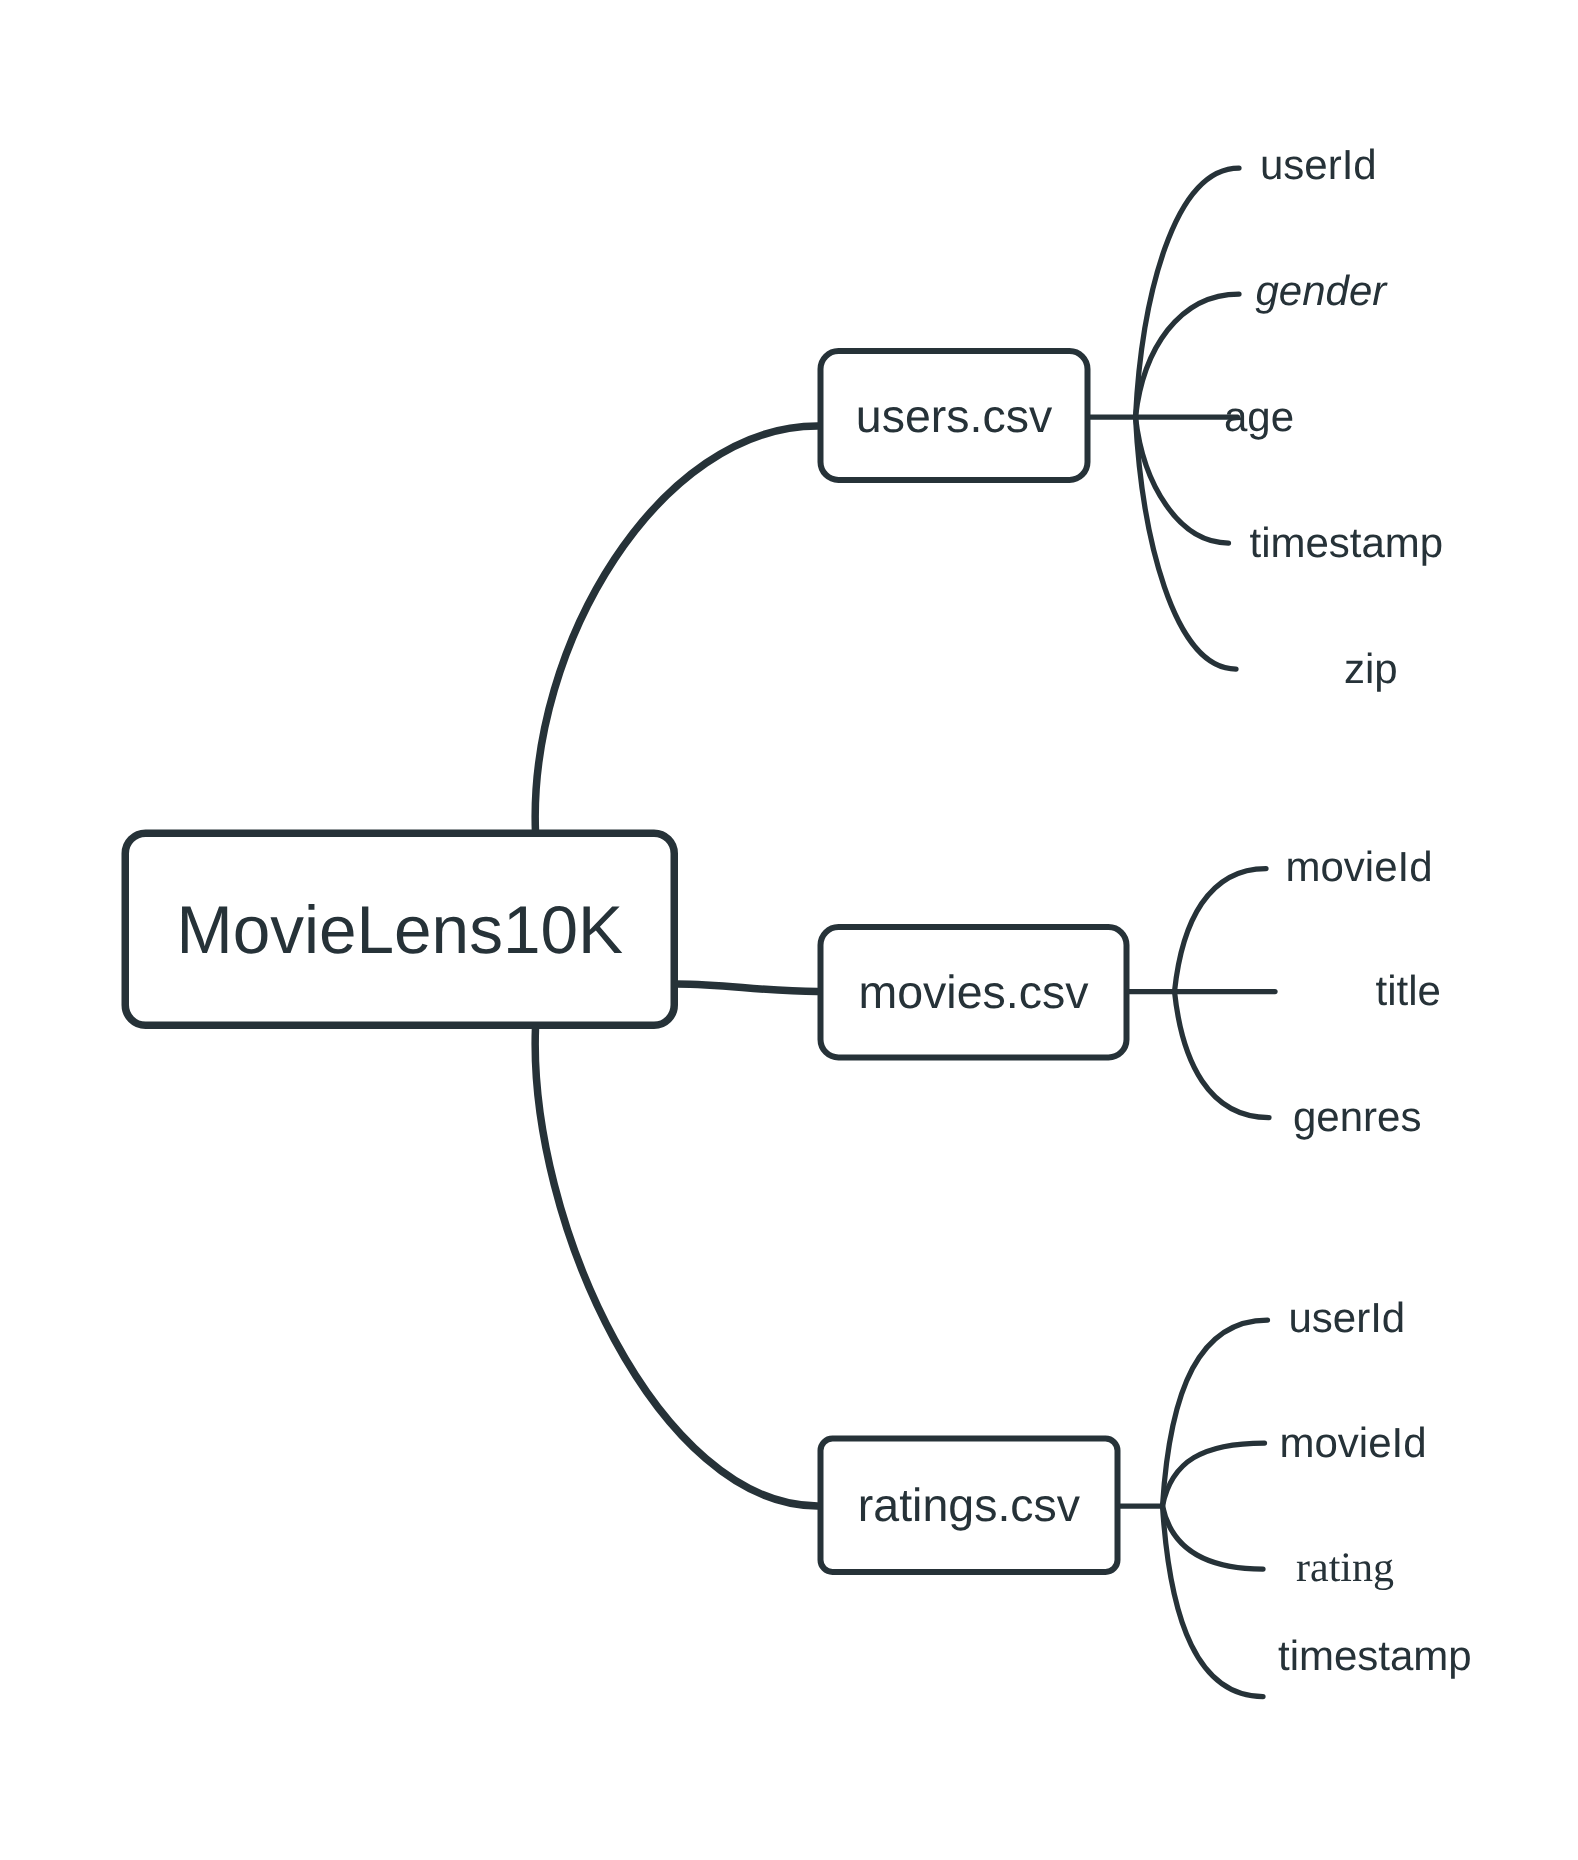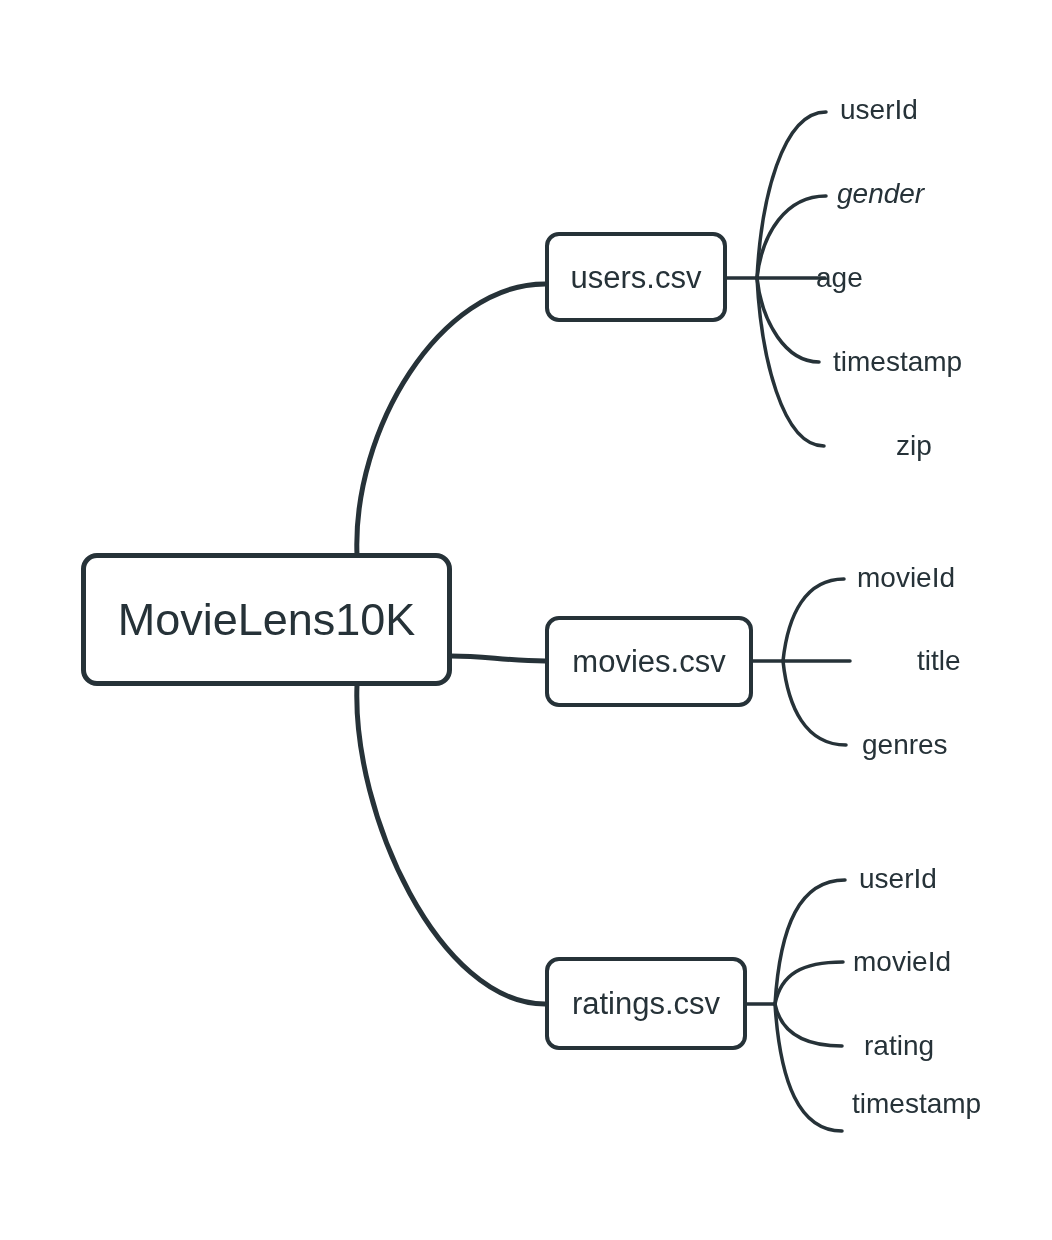--- a/index.html
+++ b/index.html
@@ -78,30 +78,30 @@
     <path class="link link-leaf" d="M 775 1004 C 781 1033, 804 1046, 842 1046"></path>
     <path class="link link-leaf" d="M 775 1004 C 780 1082, 799 1131, 842 1131"></path>
   </svg>
 
   <div class="node node-root" style="left:81px; top:553px; width:371px; height:133px;">MovieLens10K</div>
 
   <div class="node node-child" style="left:545px; top:616px; width:208px; height:91px;">movies.csv</div>
 
   <div class="node node-child" style="left:545px; top:232px; width:182px; height:90px;">users.csv</div>
 
-  <div class="node node-child" style="left:545px; top:957px; width:202px; height:93px;">ratings.csv</div>
+  <div class="node node-child" style="left:545px; top:957px; width:202px; height:93px;border-radius:10px;">ratings.csv</div>
 
   <div class="leaf" style="left:840px; top:110px;">userId</div>
   <div class="leaf" style="left:837px; top:194px;font-style:italic;">gender</div>
   <div class="leaf" style="left:816px; top:278px;">age</div>
   <div class="leaf" style="left:833px; top:362px;">timestamp</div>
   <div class="leaf" style="left:896px; top:446px;">zip</div>
 
   <div class="leaf" style="left:857px; top:578px;">movieId</div>
   <div class="leaf" style="left:903px; top:661px;margin-left:14px;">title</div>
   <div class="leaf" style="left:862px; top:745px;">genres</div>
 
   <div class="leaf" style="left:859px; top:879px;">userId</div>
   <div class="leaf" style="left:853px; top:962px;">movieId</div>
-  <div class="leaf" style="left:864px; top:1046px;">rating</div>
+  <div class="leaf" style="left:864px; top:1046px;font-family:Liberation Serif, serif;">rating</div>
   <div class="leaf" style="left:852px; top:1104px;">timestamp</div>
 
 </div>
 
 </body></html>

